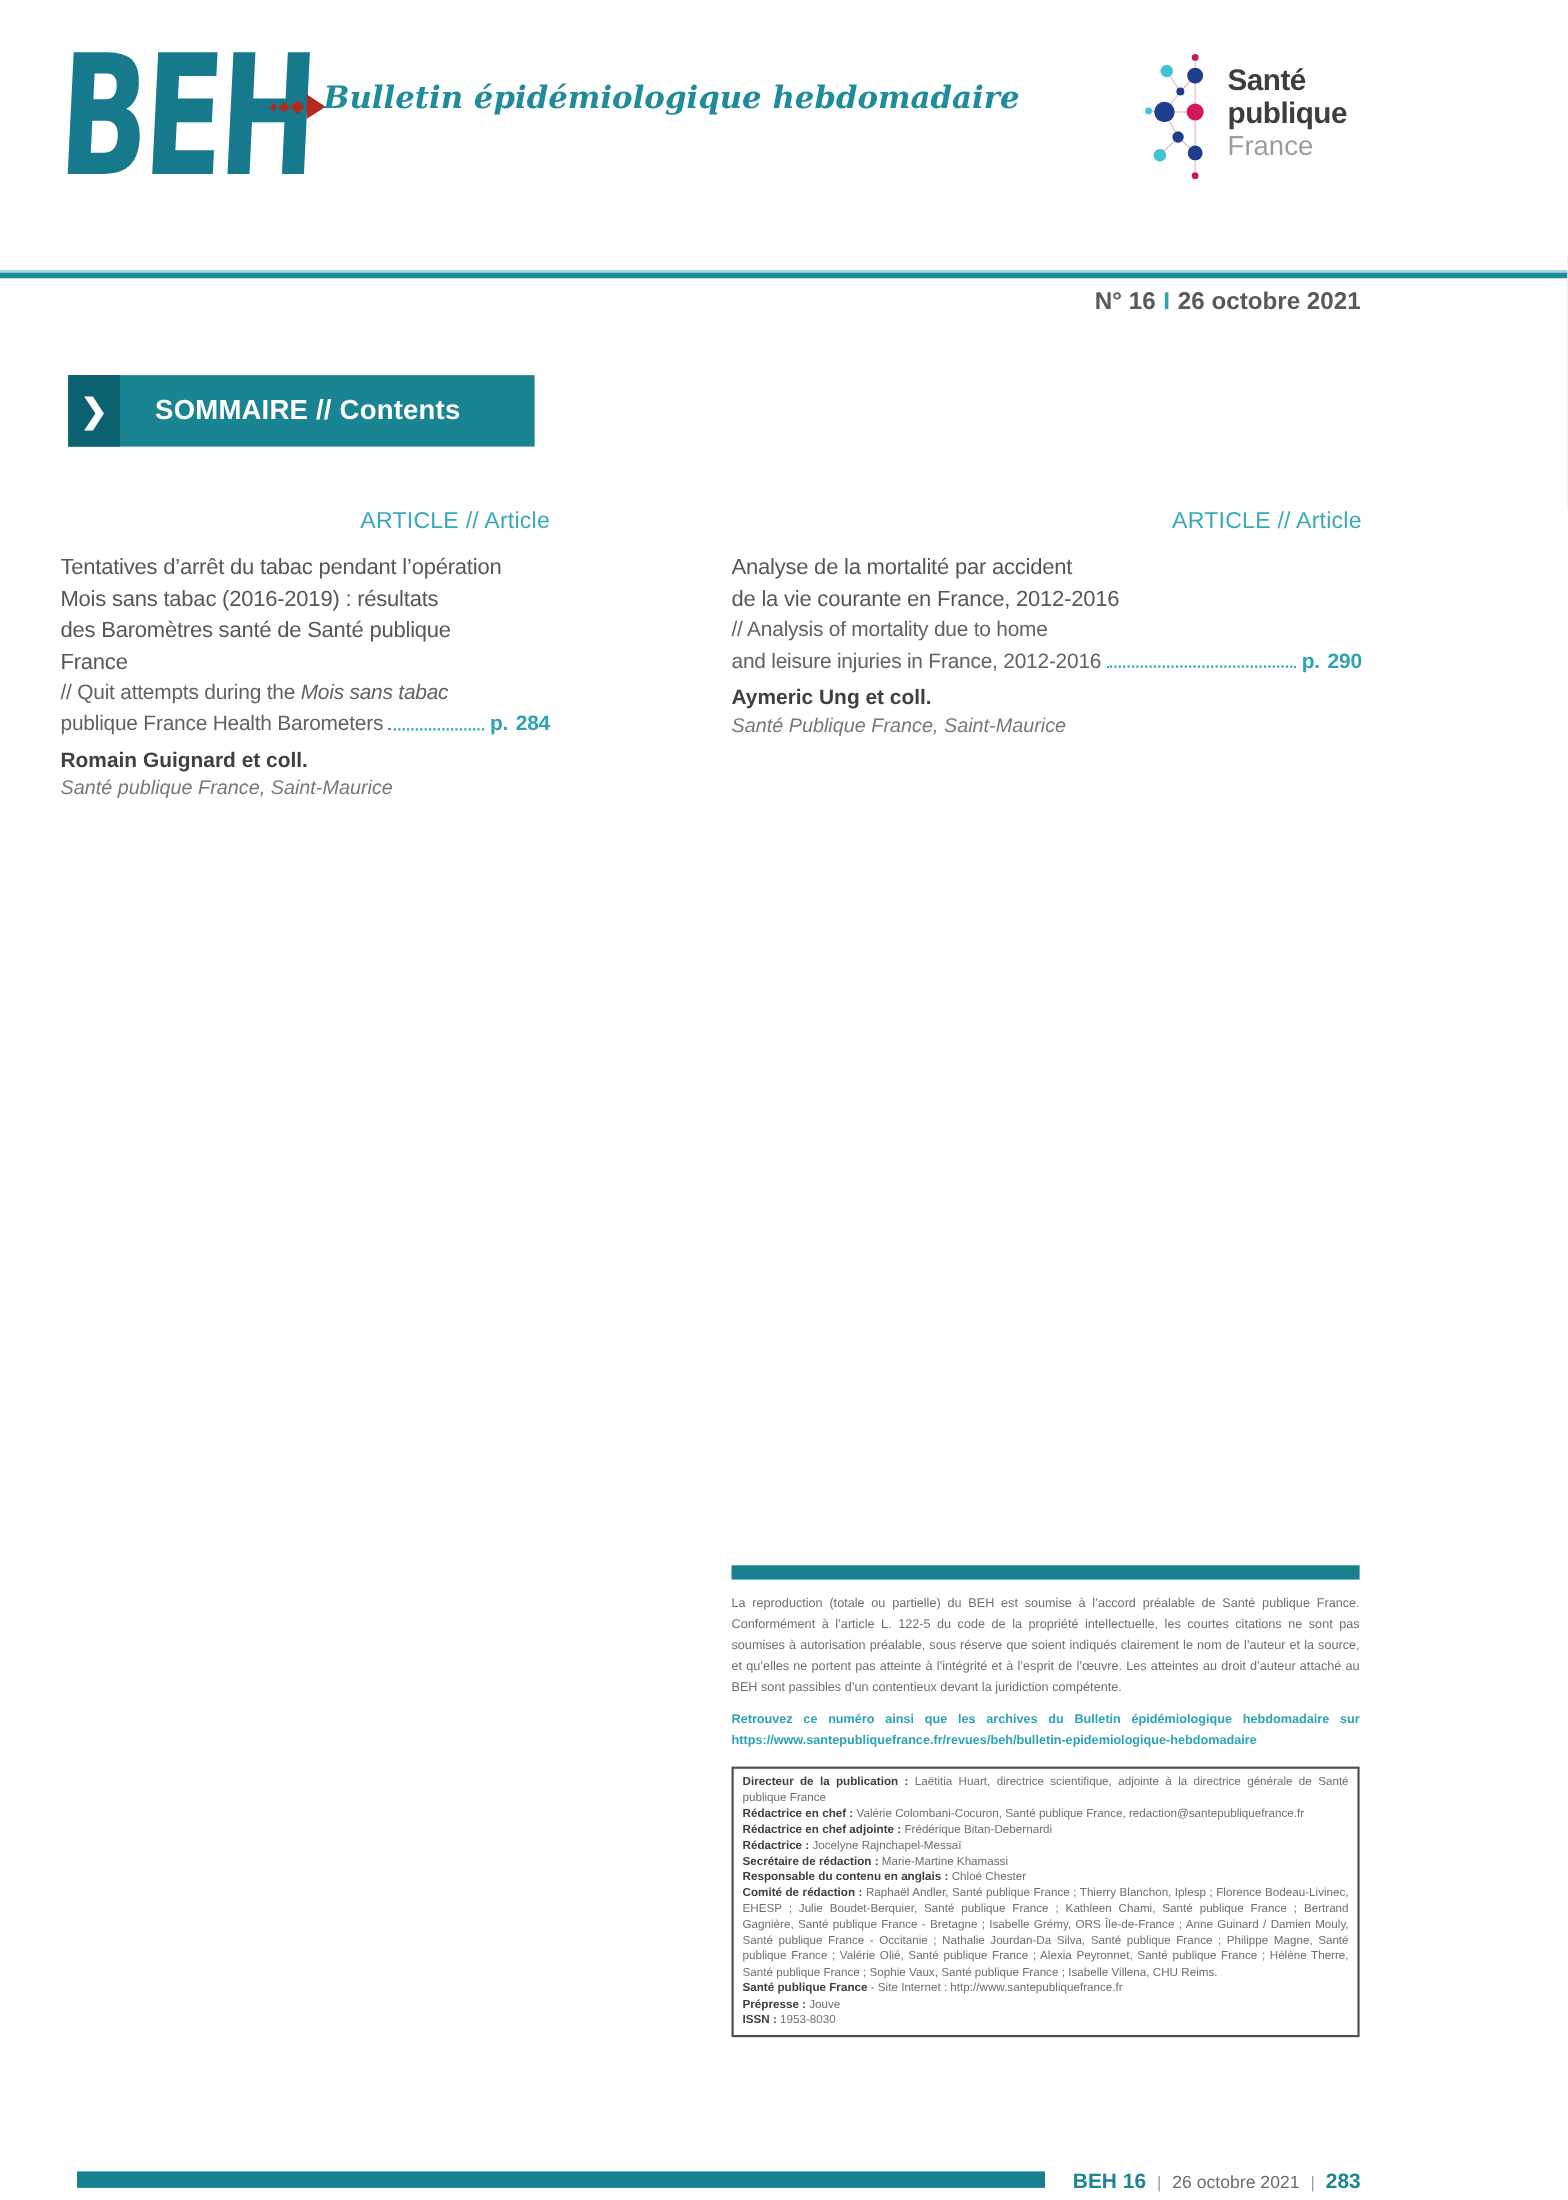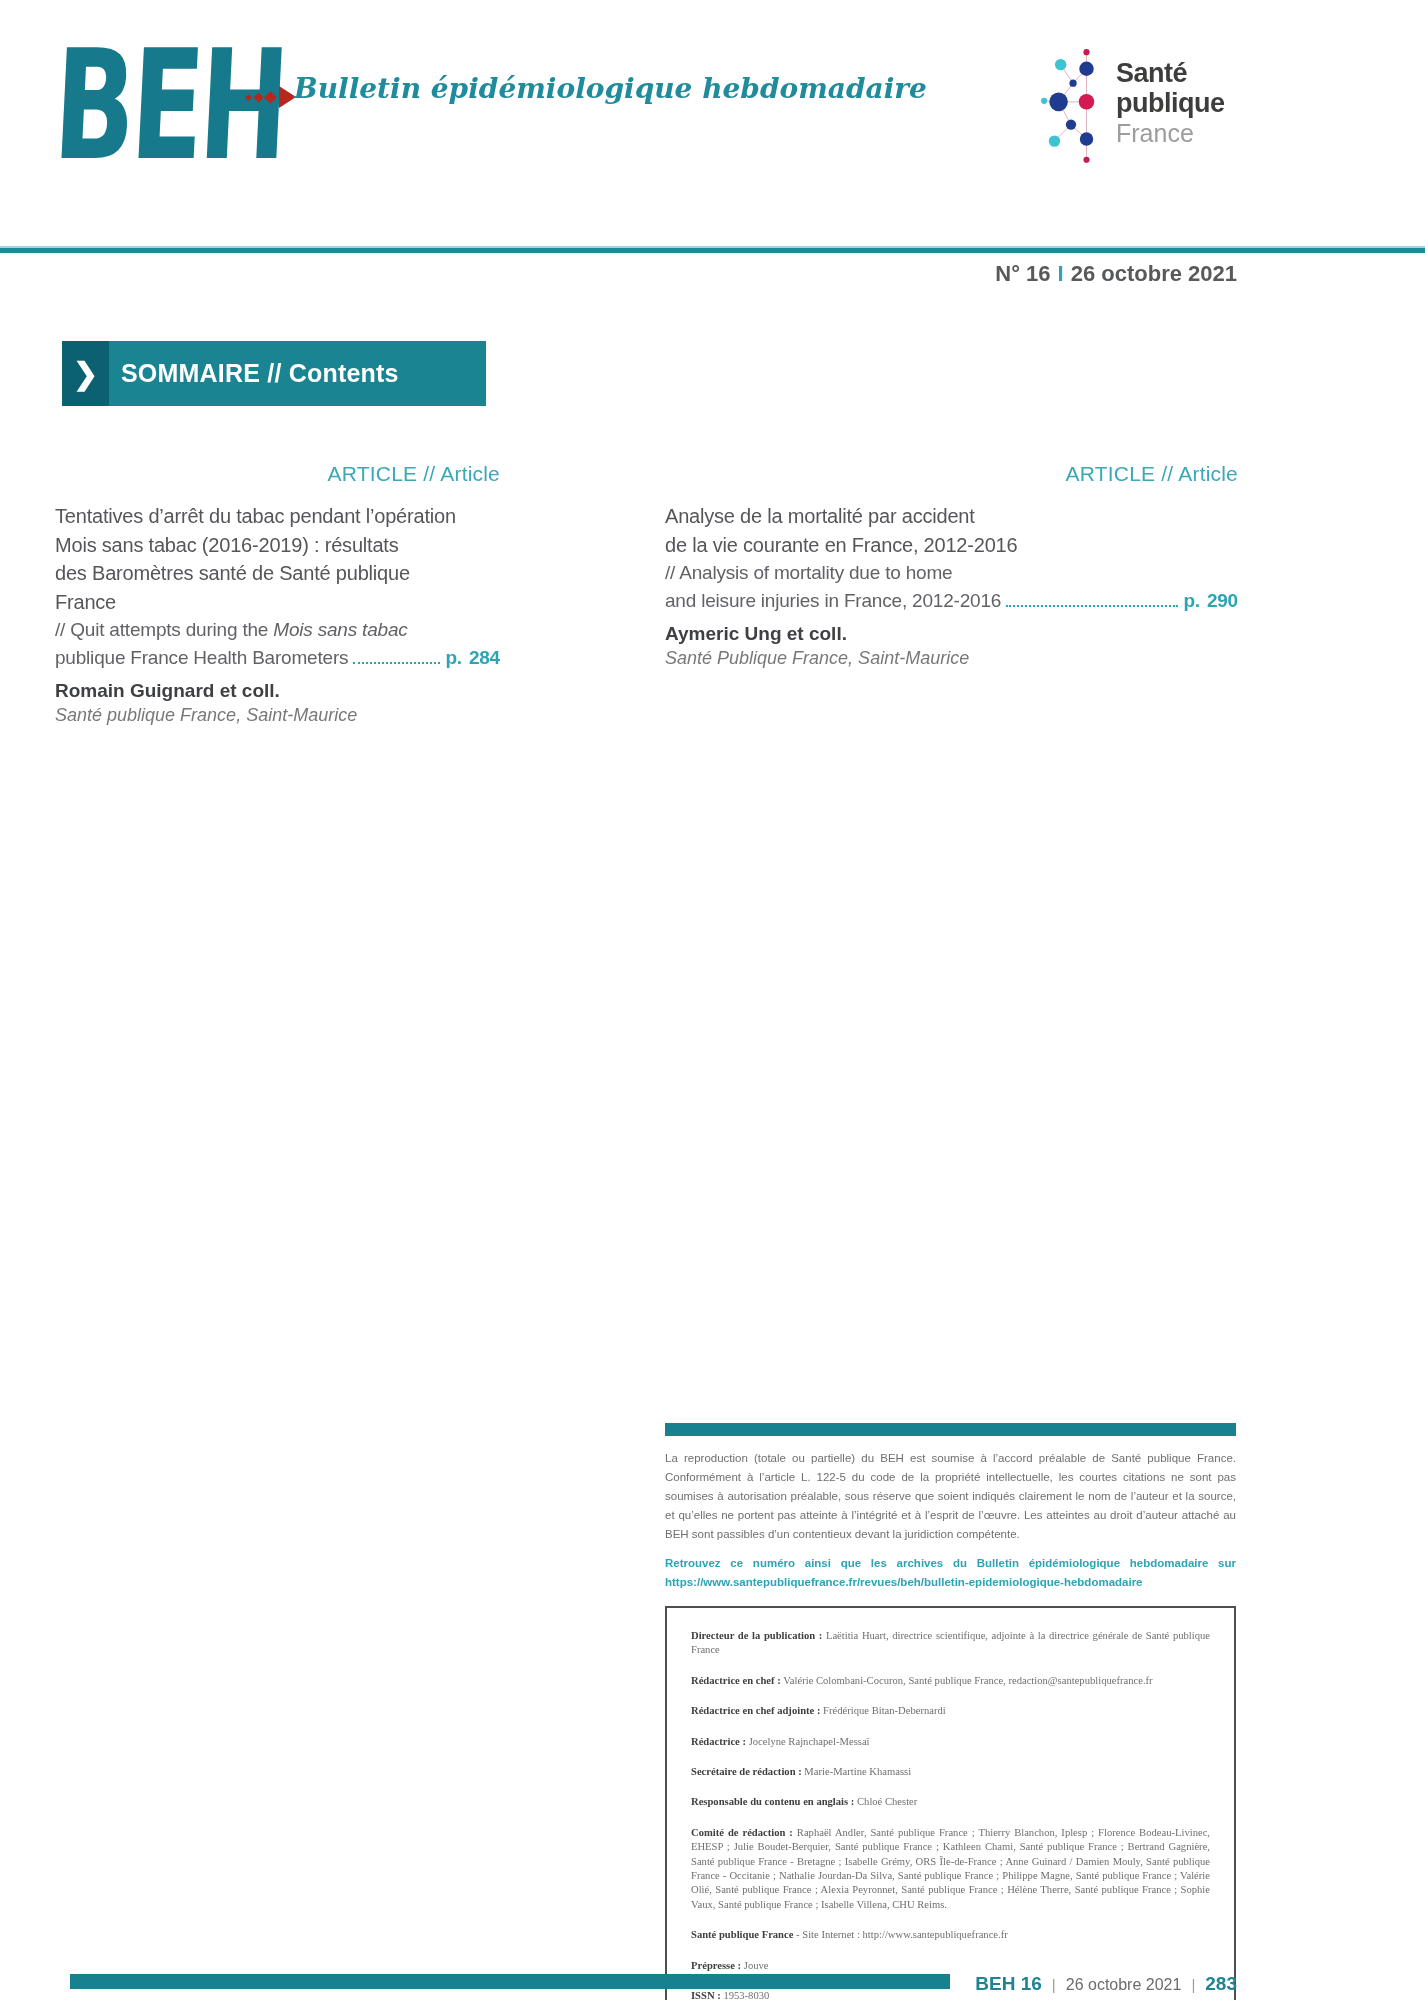--- a/index.html
+++ b/index.html
@@ -72,21 +72,21 @@
     display: flex; align-items: center;
   }
   .chev-box {
     width: 47px; height: 65px; background: #0b6170;
     display: flex; align-items: center; justify-content: center;
     color: #ffffff; font-size: 30px; font-weight: bold;
     flex: 0 0 auto;
   }
   .sommaire-title {
     color: #ffffff; font-weight: bold; font-size: 25px;
-    padding-left: 12px; letter-spacing: 0.2px; white-space: nowrap;
+    padding-left: 32px; letter-spacing: 0.2px; white-space: nowrap;
   }
 
   
   .col { position: absolute; top: 462px; }
   .col-left  { left: 55px;  width: 445px; }
   .col-right { left: 665px; width: 573px; }
   .kicker { font-size: 21px; color: #3aa8b8; margin-bottom: 16px; letter-spacing: 0.2px; text-align: right; }
   .art-title { font-size: 20px; line-height: 28.5px; color: #55565a; letter-spacing: -0.2px; }
   .art-en { font-size: 19px; line-height: 28px; color: #616267; letter-spacing: -0.2px; }
   .art-en .it { font-style: italic; }
@@ -116,21 +116,21 @@
     text-align: justify; font-weight: bold; color: #2da3b4;
   }
   .legal-link a { color: #2da3b4; text-decoration: none; }
   .mast-box {
     margin-top: 14px;
     border: 2px solid #4f4f4e;
     padding: 5px 8px 6px 8px;
     font-size: 10.6px; line-height: 14.4px;
     color: #6e6f71; text-align: justify;
   }
-  .mast-box p { margin: 16px; font-family: Liberation Serif, serif; }
+  .mast-box p { margin: 0; }
   .mast-box strong { color: #403f3e; }
 
   
   .footer-bar {
     position: absolute; left: 70px; top: 1974px;
     width: 880px; height: 15px; background: #17818f;
   }
   .footer-text {
     position: absolute; top: 1973px; right: 188px;
     font-size: 16px; color: #6b6c6e; white-space: nowrap;

